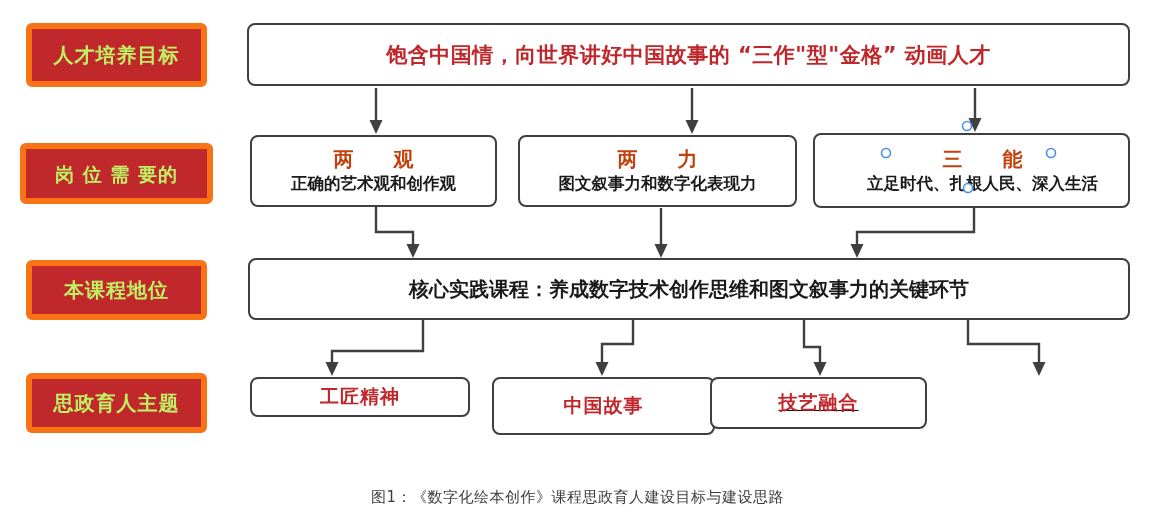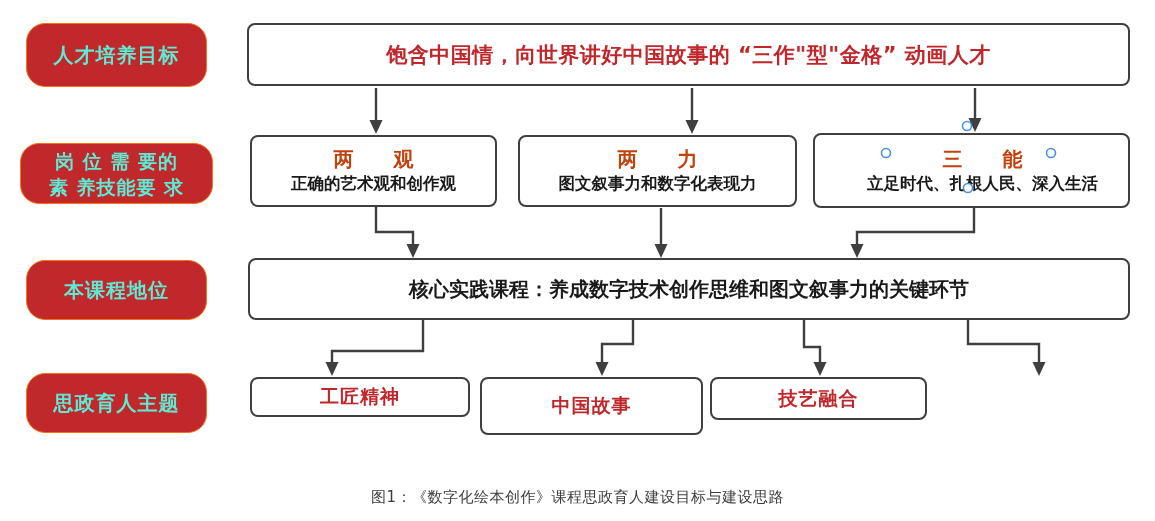--- a/index.html
+++ b/index.html
@@ -3,23 +3,23 @@
 <meta charset="utf-8">
 <style>
   html,body{margin:0;padding:0;background:#ffffff;}
   body{font-family:"DejaVu Sans","Liberation Sans",sans-serif;}
   .canvas{position:relative;width:1155px;height:521px;background:#fff;overflow:hidden;}
 
   
   .redbox{
     position:absolute;
     background:#C0282B;
-    border:1px solid #f97316;
-    border-radius:19px;
-    color:#5eead4;
+    border:6px solid #f97316;
+    border-radius:6px;
+    color:#bef264;
     font-weight:bold;
     display:flex;flex-direction:column;justify-content:center;align-items:center;
     text-align:center;
     font-size:20px;
     line-height:26px;
     letter-spacing:1px;
     box-sizing:border-box;
   }
 
   
@@ -52,21 +52,20 @@
 <body>
 
 <div class="canvas">
 
   <div class="redbox" style="left:26px;top:23px;width:181px;height:64px;">
     <span>人才培养目标</span>
   </div>
 
   <div class="redbox" style="left:20px;top:143px;width:193px;height:61px;font-size:19px;">
     <span>岗 位 需 要的</span>
-    <span>素 养技能要 求</span>
   </div>
 
   <div class="redbox" style="left:26px;top:260px;width:181px;height:60px;">
     <span>本课程地位</span>
   </div>
 
   <div class="redbox" style="left:26px;top:373px;width:181px;height:60px;">
     <span>思政育人主题</span>
   </div>
 
@@ -89,24 +88,24 @@
     <span class="skill-sub">立足时代、扎根人民、深入生活</span>
   </div>
 
   <div class="wbox" style="left:248px;top:258px;width:882px;height:62px;">
     <span class="position-text">核心实践课程：养成数字技术创作思维和图文叙事力的关键环节</span>
   </div>
 
   <div class="wbox" style="left:250px;top:377px;width:220px;height:40px;">
     <span class="theme-text">工匠精神</span>
   </div>
-  <div class="wbox" style="left:480px;top:377px;width:223px;height:58px;">
+  <div class="wbox" style="left:492px;top:377px;width:223px;height:58px;">
     <span class="theme-text">中国故事</span>
   </div>
-  <div class="wbox" style="left:710px;top:377px;width:217px;height:43px;">
+  <div class="wbox" style="left:710px;top:377px;width:217px;height:52px;text-decoration:underline;">
     <span class="theme-text">技艺融合</span>
   </div>
 
   <svg class="overlay" width="1155" height="521" viewBox="0 0 1155 521">
 
     <g>
       <path class="arrow-line" d="M376,88 V121"></path>
       <polygon class="arrow-head" points="369.5,120 382.5,120 376,134"></polygon>
     </g>
     <g>

